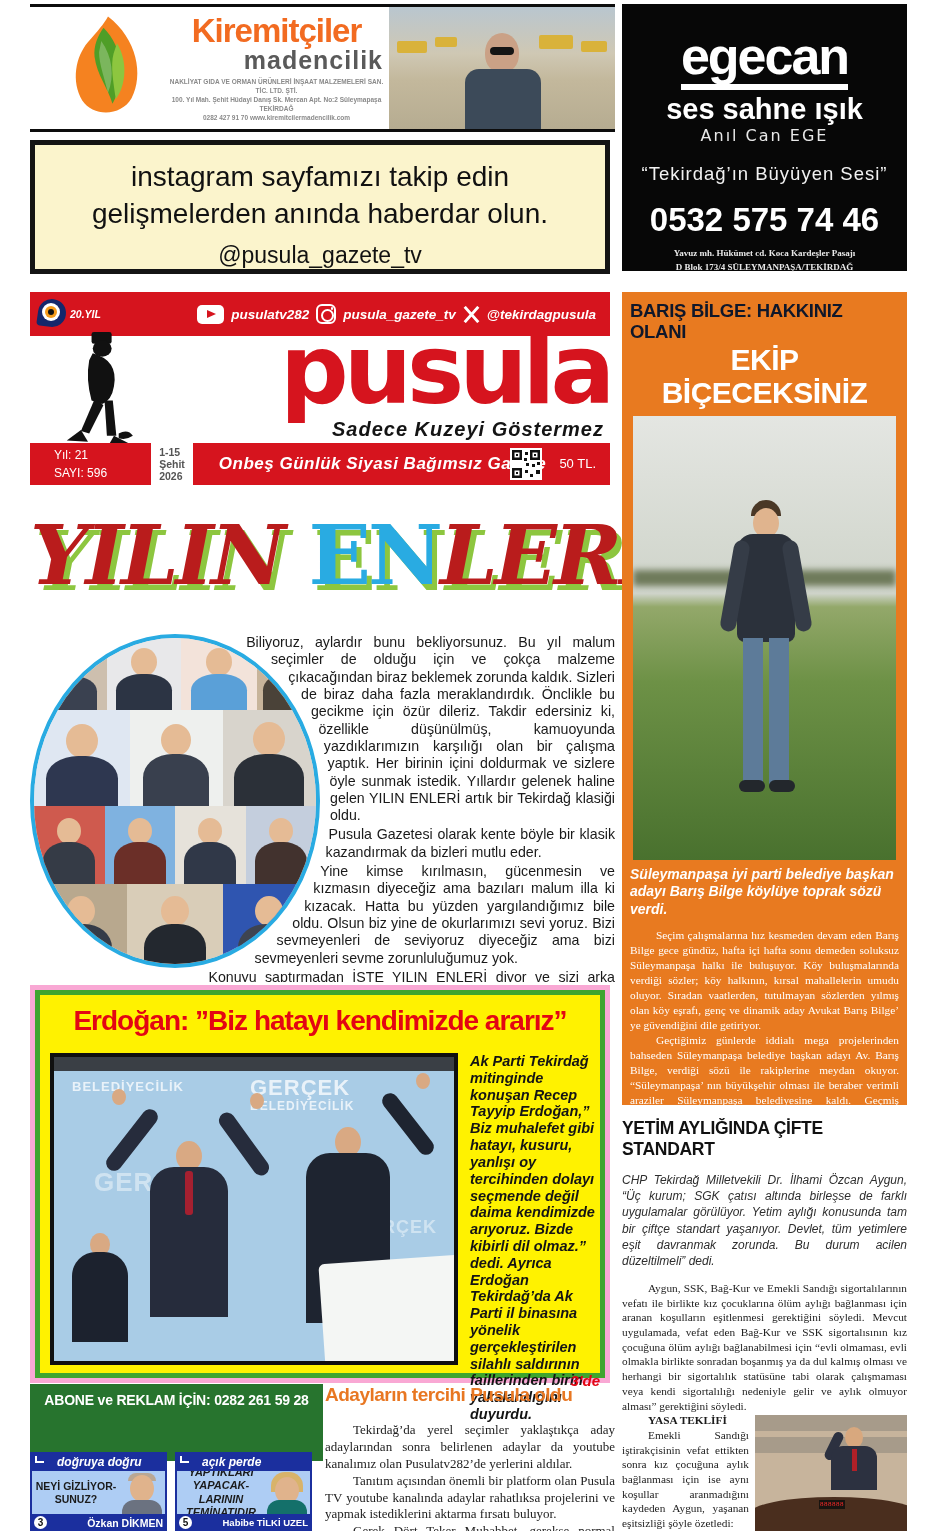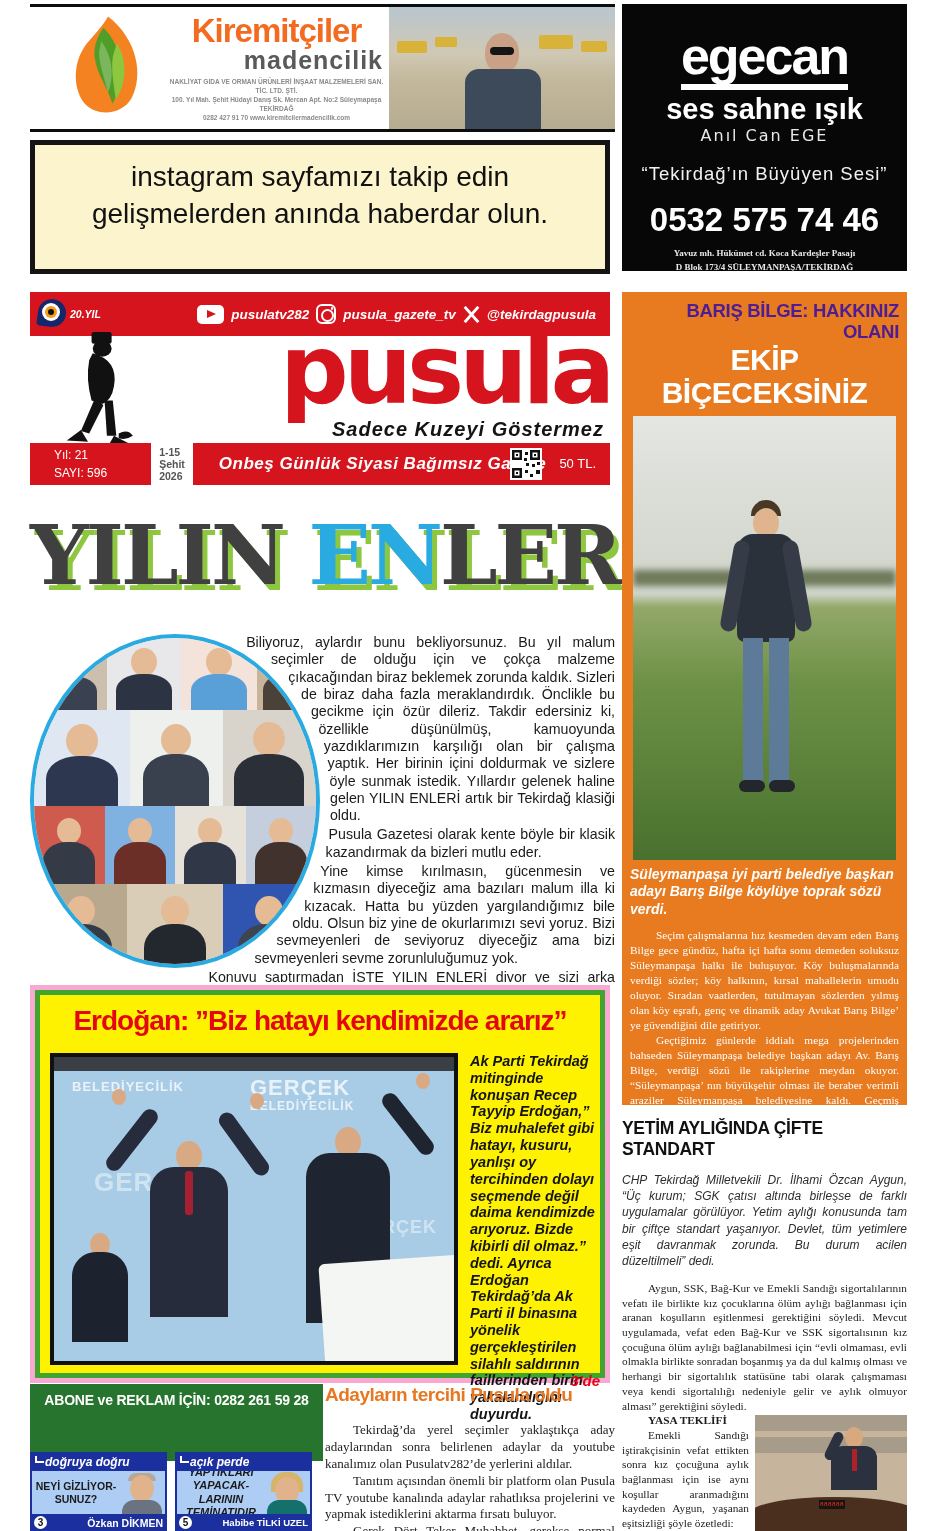--- a/index.html
+++ b/index.html
@@ -76,21 +76,21 @@
                padding:2px 8px; margin-left:44px; text-align:left; height:42px; display:flex;
                flex-direction:column; justify-content:center; }
   .mast-name { font-size:17px; font-weight:700; font-style:italic; margin-left:26px; letter-spacing:0.5px; }
   .mast-qr { position:absolute; right:68px; top:5px; width:32px; height:32px; background:#fff; padding:2px; }
   .mast-price { position:absolute; right:14px; top:13px; font-size:13px; }
 
   
   .main-headline { left:30px; top:496px; width:585px; height:132px; text-align:center;
                    font-family:"DejaVu Serif", serif; font-weight:800; font-size:82px; letter-spacing:-3px;
                    line-height:1.45; white-space:nowrap; }
-  .main-headline .navy { color:#404040; text-shadow:5px 6px 0 #8dc63f; }
+  .main-headline .navy { color:#b91c1c; text-shadow:5px 6px 0 #8dc63f;font-style:italic; }
   .main-headline .cyan { color:#29abe2; text-shadow:5px 6px 0 #8dc63f; }
 
   
   .lead-story { left:30px; top:634px; width:585px; height:348px; font-size:14.2px; line-height:1.22;
                 text-align:justify; color:#1a1a1a; overflow:hidden; }
   .collage { float:left; width:290px; height:334px; border-radius:50%; border:4px solid #29abe2;
              overflow:hidden; shape-outside:ellipse(50% 50%); margin:0 10px 4px 0;
              display:flex; flex-wrap:wrap; background:#e8e8e8; }
   .t { position:relative; overflow:hidden; }
   .t .hd { position:absolute; left:50%; transform:translateX(-50%); border-radius:50%; background:#e5bb95; }
@@ -120,21 +120,21 @@
                   font-style:italic; font-size:15px; }
 
   
   .abone { left:30px; top:1384px; width:293px; height:77px; background:#27742e; color:#fff;
            text-align:center; font-weight:800; font-size:14px; letter-spacing:-0.2px; padding-top:8px; }
 
   
   .colbox { top:1452px; width:137px; height:79px; background:#1b2f9e; display:flex; flex-direction:column; }
   .colbox1 { left:30px; } .colbox2 { left:175px; }
   .col-head { height:19px; color:#fff; font-size:12px; font-style:italic; font-weight:600;
-              display:flex; align-items:center; padding-left:5px; gap:1px; }
+              display:flex; align-items:center; padding-left:5px; gap:13px; }
   .corner { width:9px; height:7px; border-left:2px solid #fff; border-bottom:2px solid #fff; margin-top:-4px; }
   .col-mid { flex:1; background:#aecdf4; margin:0 2px; display:flex; align-items:center; position:relative; overflow:hidden; }
   .col-title { width:88px; text-align:center; font-weight:800; color:#1a1a1a; line-height:1.2; }
   .col-title1 { font-size:10.5px; }
   .col-title2 { font-size:11px; font-style:italic; }
   .col-photo { position:absolute; right:0; top:0; width:46px; height:100%; overflow:hidden; }
   .cp-head { position:absolute; left:50%; transform:translateX(-50%); top:4px; width:24px; height:27px;
              border-radius:50%; background:#e0b38c; }
   .cp-hair { position:absolute; left:50%; transform:translateX(-50%); top:1px; width:28px; height:14px;
              border-radius:14px 14px 0 0; }
@@ -147,21 +147,21 @@
 
   
   .adaylar { left:325px; top:1384px; width:290px; height:147px; overflow:hidden; }
   .adaylar-h { color:#e87722; font-size:19px; font-weight:800; letter-spacing:-0.5px; }
   .adaylar-body { margin-top:16px; font-family:"Liberation Serif", serif; font-size:13px; line-height:1.3;
                   text-align:justify; color:#222; }
   .adaylar-body p { text-indent:28px; }
 
   
   .bilge { left:622px; top:292px; width:285px; height:813px; background:#e87a20; padding:8px 8px 0 8px; color:#fff; }
-  .bilge-h1 { color:#4c1d95; font-size:18.5px; font-weight:800; letter-spacing:-0.3px; text-align:right; line-height:1.15; }
+  .bilge-h1 { color:#0f172a; font-size:18.5px; font-weight:800; letter-spacing:-0.3px; text-align:left; line-height:1.15; }
   .bilge-h2 { color:#fff; font-size:30px; font-weight:800; letter-spacing:-0.5px; text-align:center; line-height:1.1; }
   .bilge-photo { width:263px; height:444px; margin:7px auto 6px auto; position:relative; overflow:hidden;
                  background:linear-gradient(#e4e6e2 0%, #cfd4ca 40%, #93a86a 43%, #6d9146 60%, #49712e 100%); }
   .treeline { position:absolute; left:0; top:154px; width:100%; height:16px; background:#6e7a5a; filter:blur(3px); }
   .bman-hair { position:absolute; left:118px; top:84px; width:30px; height:16px; border-radius:15px 15px 0 0; background:#4a3826; }
   .bman-face { position:absolute; left:120px; top:92px; width:26px; height:30px; border-radius:50%; background:#e0b48e; }
   .bman-vest { position:absolute; left:104px; top:118px; width:58px; height:108px; border-radius:16px 16px 8px 8px; background:#2b313b; }
   .bman-arm { position:absolute; width:16px; height:92px; border-radius:8px; background:#353c47; }
   .bman-leg { position:absolute; width:20px; height:146px; background:#5d7b99; }
   .bman-shoe { position:absolute; width:26px; height:12px; border-radius:6px; background:#23272c; }
@@ -225,20 +225,21 @@
   <div class="egecan-phone">0532 575 74 46</div>
   <div class="egecan-addr">
     <div>Yavuz mh. Hükümet cd. Koca Kardeşler Pasajı</div>
     <div>D Blok 173/4 SÜLEYMANPAŞA/TEKİRDAĞ</div>
   </div>
 </div>
 
 <div class="abs insta-banner">
   <div class="insta-line">instagram sayfamızı takip edin</div>
   <div class="insta-line">gelişmelerden anında haberdar olun.</div>
+  <div class="insta-handle">@pusula_gazete_tv</div>
 </div>
 
 <div class="abs masthead">
   <div class="mast-top">
     <div class="eye">
       <div class="e1"></div>
         <div class="e2"></div>
         <div class="e3"></div>
         <div class="e4"></div>
     </div>

